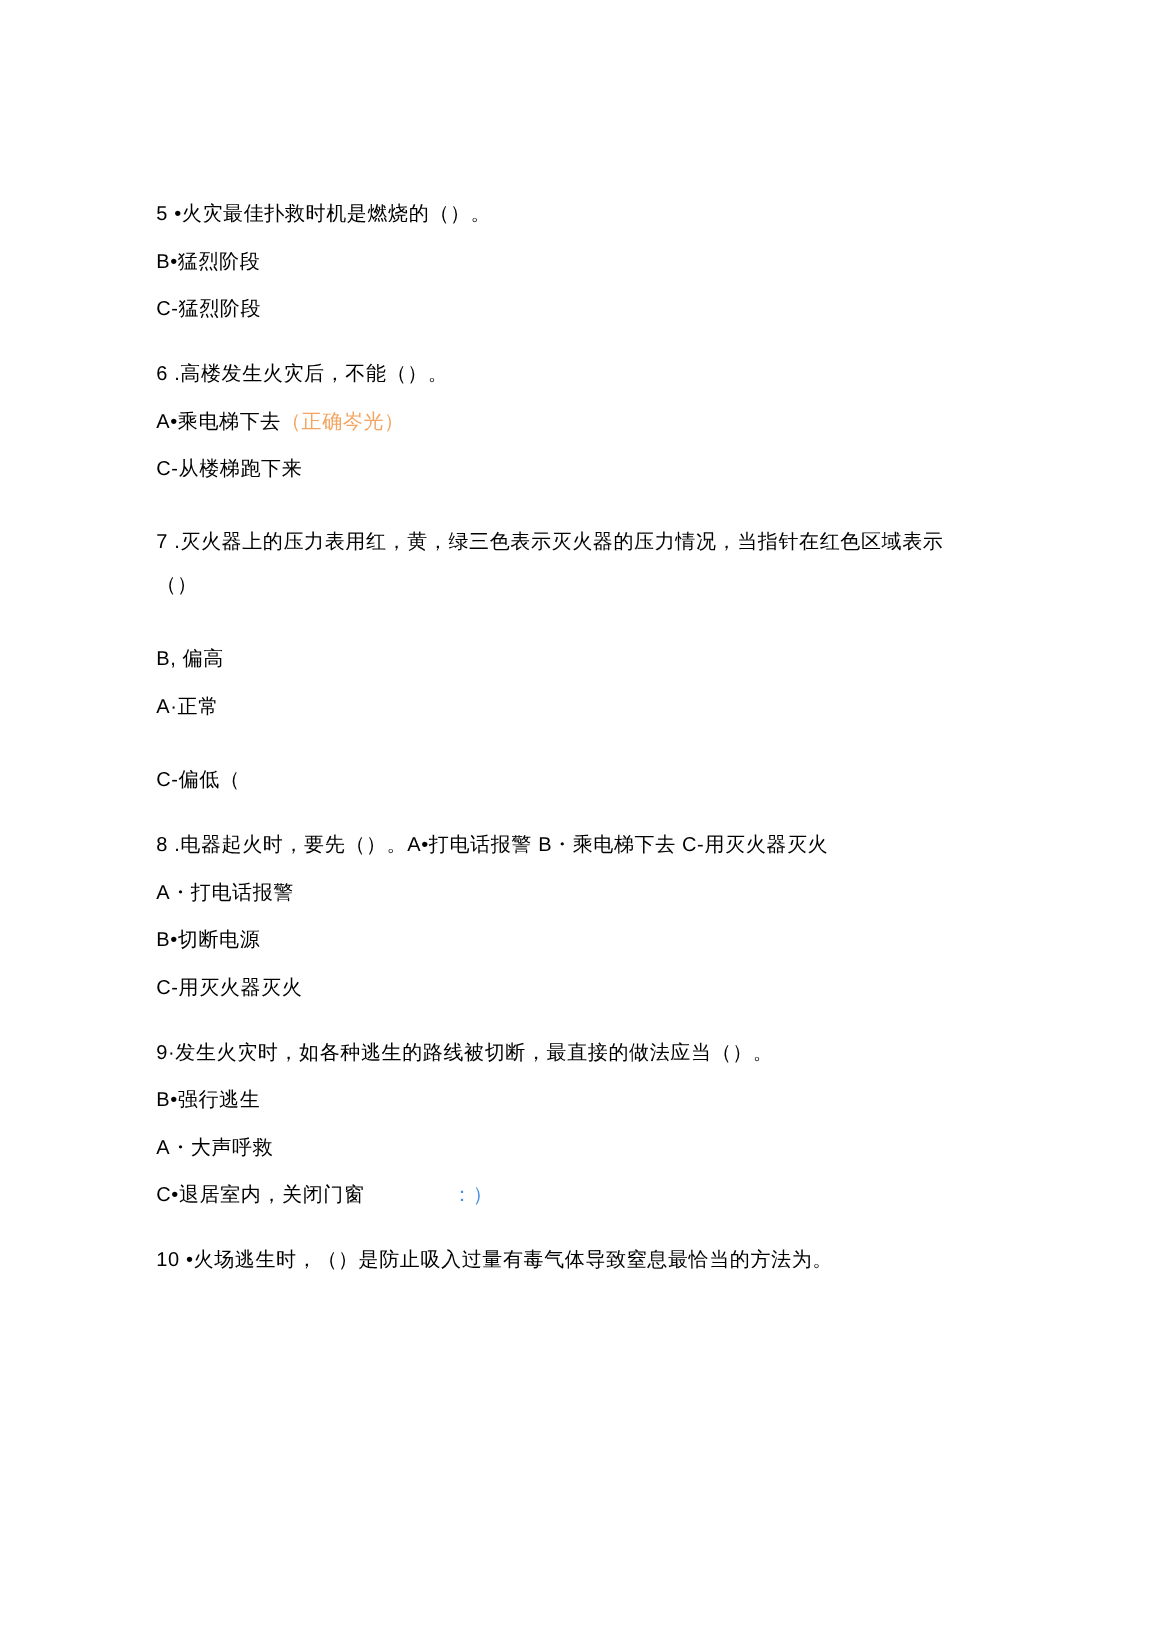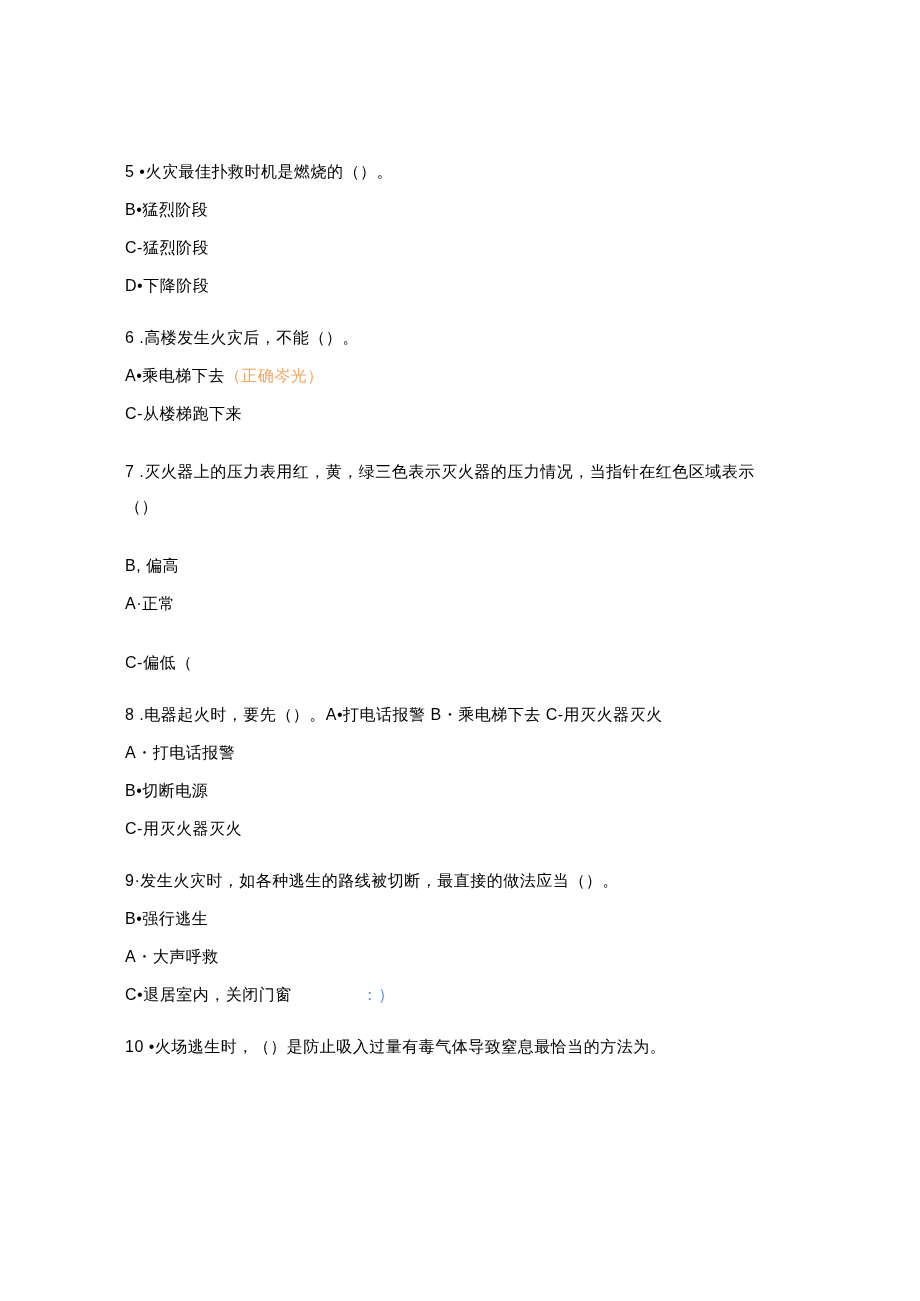--- a/index.html
+++ b/index.html
@@ -44,23 +44,20 @@
 
   <div class="question-block">
     <div class="line">
       <span class="q-number">5</span><span>  •</span><span>火灾最佳扑救时机是燃烧的（）。</span>
     </div>
     <div class="line">
       <span class="option-letter">B</span><span>•</span><span>猛烈阶段</span>
     </div>
     <div class="line">
       <span class="option-letter">C</span><span>-</span><span>猛烈阶段</span>
-    </div>
-    <div class="line">
-      <span class="option-letter">D</span><span>•</span><span>下降阶段</span>
     </div>
   </div>
 
   <div class="question-block">
     <div class="line">
       <span class="q-number">6</span><span>  .</span><span>高楼发生火灾后，不能（）。</span>
     </div>
     <div class="line">
       <span class="option-letter">A</span><span>•</span><span>乘电梯下去</span><span class="annotation">（正确岑光）</span>
     </div>

